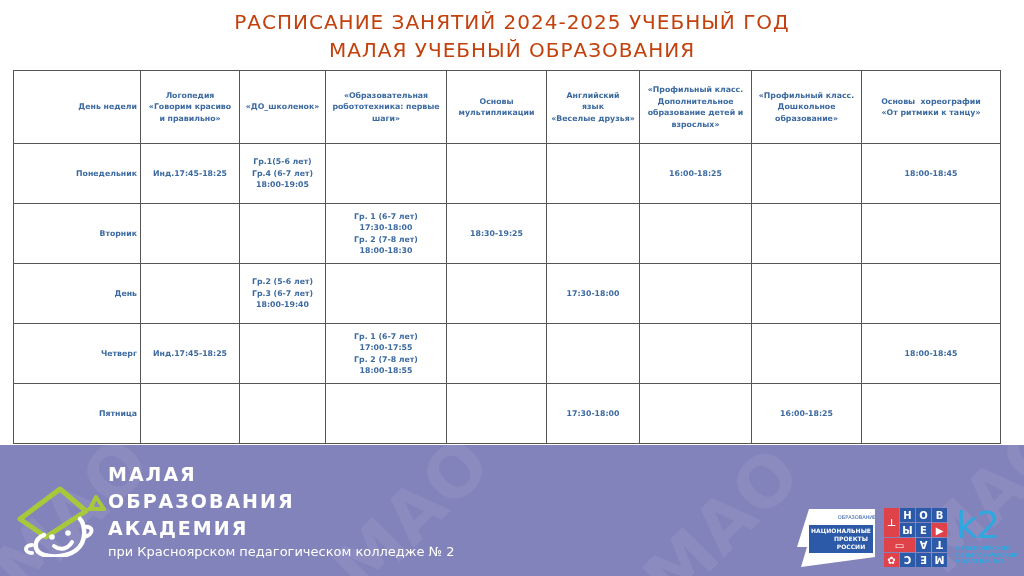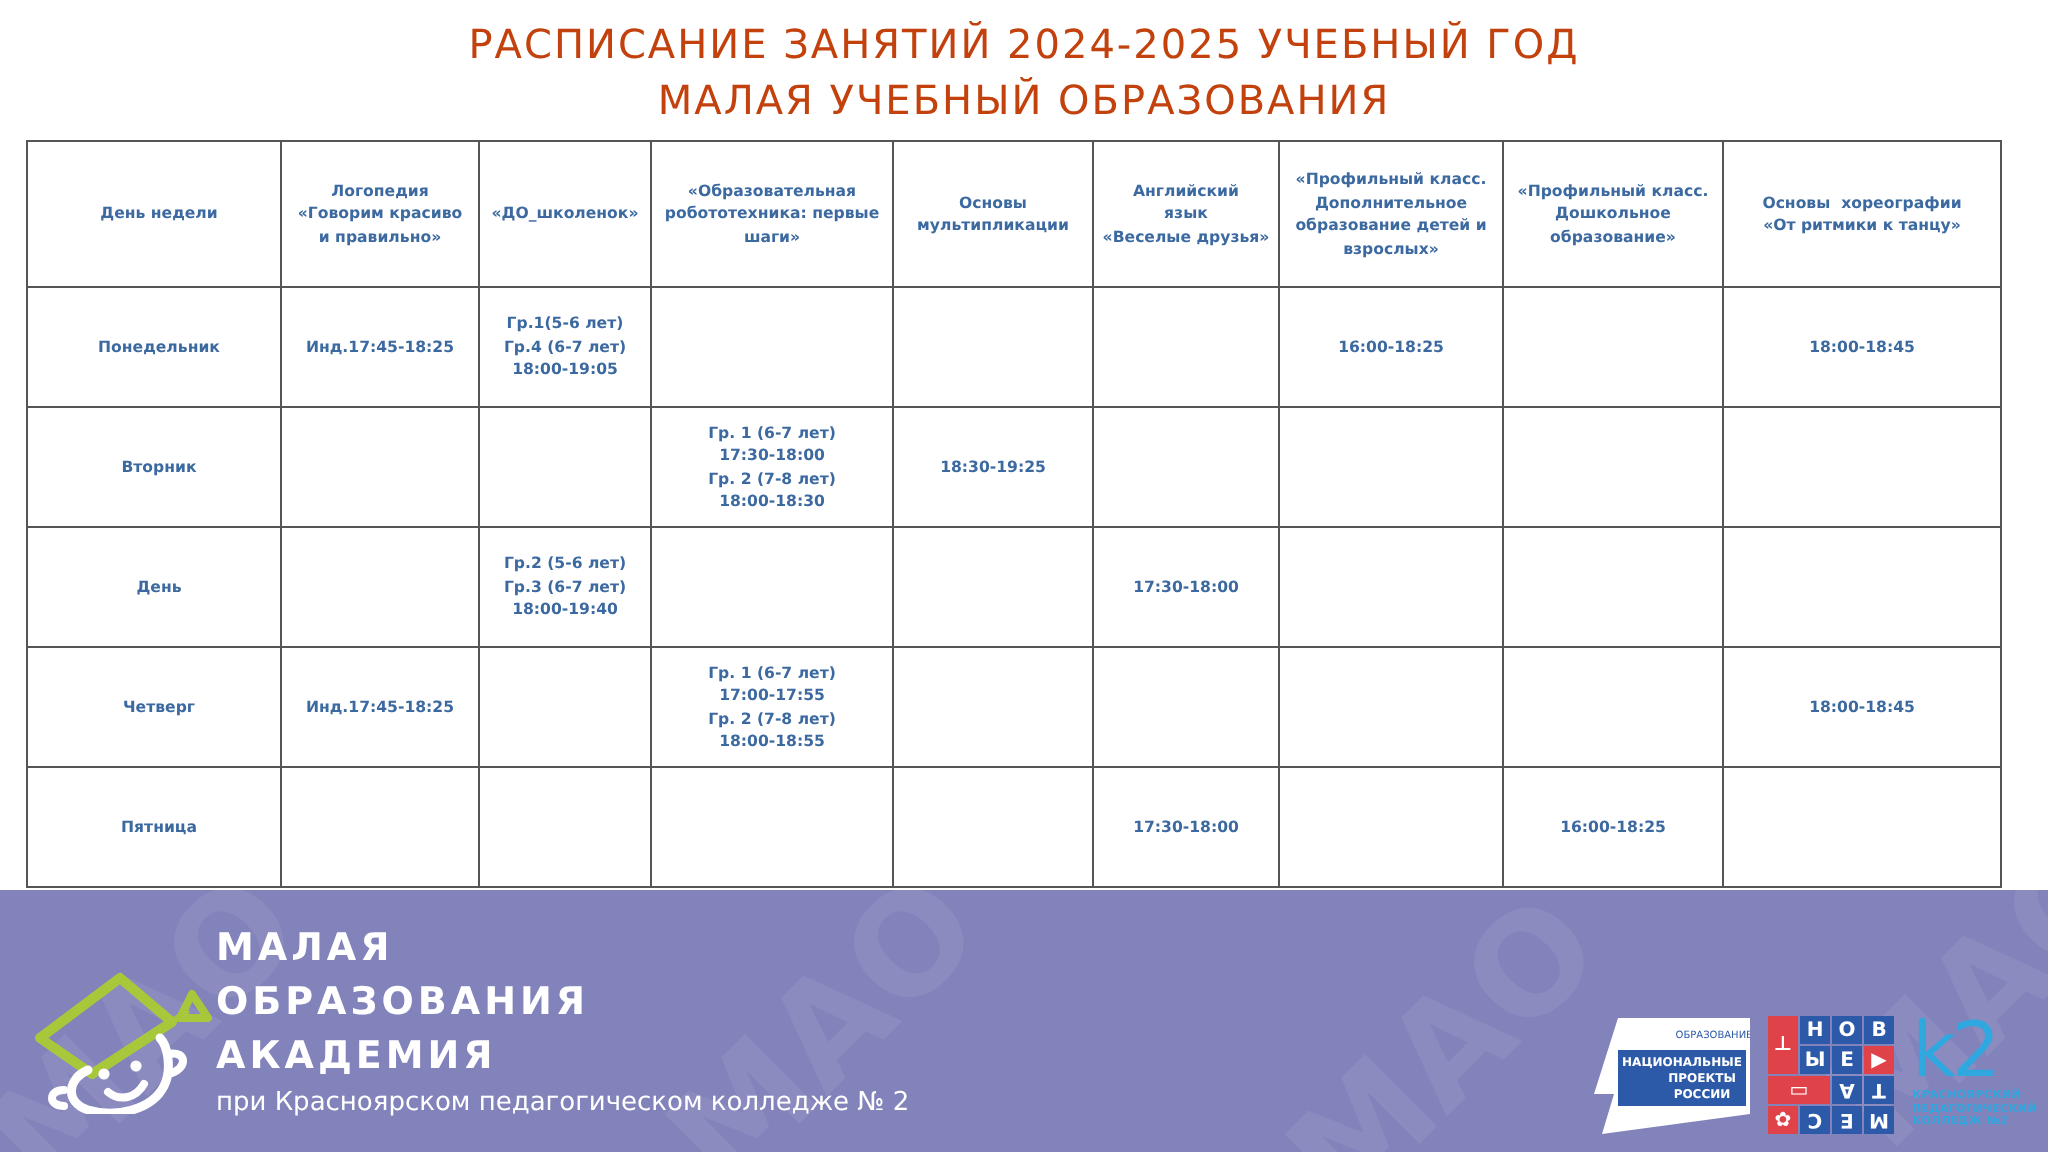--- a/index.html
+++ b/index.html
@@ -19,21 +19,21 @@
       font-family: "DejaVu Sans", sans-serif;
       font-weight: bold;
       font-size: 7.8px;
       line-height: 11.5px;
       text-align: center;
       vertical-align: middle;
       padding: 0 3px;
     }
     table.schedule th { height: 73px; }
     table.schedule tr.day-row td { height: 60px; }
-    table.schedule td.day, table.schedule th.day { text-align: center; padding-left: 8px; }
+    table.schedule td.day, table.schedule th.day { text-align: right; padding-left: 8px; }
     .cell-line { display: block; white-space: pre; }
     .low { padding-top: 12px; }
 
     .footer {
       position: absolute; left: 0; top: 445px; width: 1024px; height: 131px;
       background: #8383bc; overflow: hidden;
     }
     .watermark {
       position: absolute; color: rgba(255,255,255,0.07); font-family: "DejaVu Sans", sans-serif;
       font-weight: bold; font-size: 70px; transform: rotate(-45deg); white-space: nowrap;

